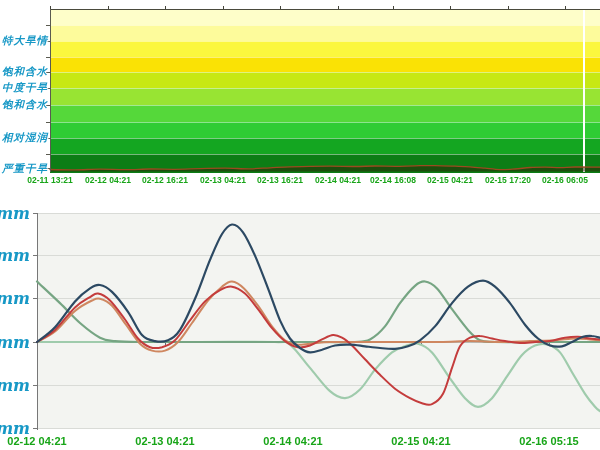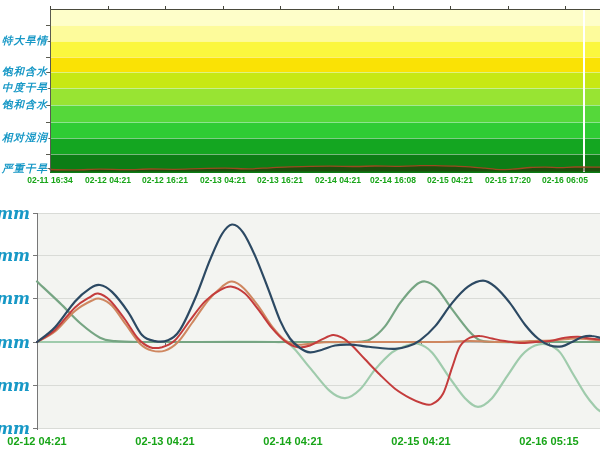--- a/index.html
+++ b/index.html
@@ -95,21 +95,21 @@
       </div>
     <div id="tc-ylabels">
         <div class="tc-ylabel" style="top: 41px;">特大旱情</div>
         <div class="tc-ylabel" style="top: 72px;">饱和含水</div>
         <div class="tc-ylabel" style="top: 88px; text-align: right;">中度干旱</div>
         <div class="tc-ylabel" style="top: 105px;">饱和含水</div>
         <div class="tc-ylabel" style="top: 138px;">相对湿润</div>
         <div class="tc-ylabel" style="top: 169px;">严重干旱</div>
       </div>
     <div id="tc-xlabels">
-        <div class="tc-xlabel" style="left: 50px;">02-11 16:34</div>
+        <div class="tc-xlabel" style="left: 50px;">02-11 13:21</div>
         <div class="tc-xlabel" style="left: 108px;">02-12 04:21</div>
         <div class="tc-xlabel" style="left: 165px;">02-12 16:21</div>
         <div class="tc-xlabel" style="left: 223px;">02-13 04:21</div>
         <div class="tc-xlabel" style="left: 280px;">02-13 16:21</div>
         <div class="tc-xlabel" style="left: 338px;">02-14 04:21</div>
         <div class="tc-xlabel" style="left: 393px;">02-14 16:08</div>
         <div class="tc-xlabel" style="left: 450px;">02-15 04:21</div>
         <div class="tc-xlabel" style="left: 508px;">02-15 17:20</div>
         <div class="tc-xlabel" style="left: 565px;">02-16 06:05</div>
       </div>

